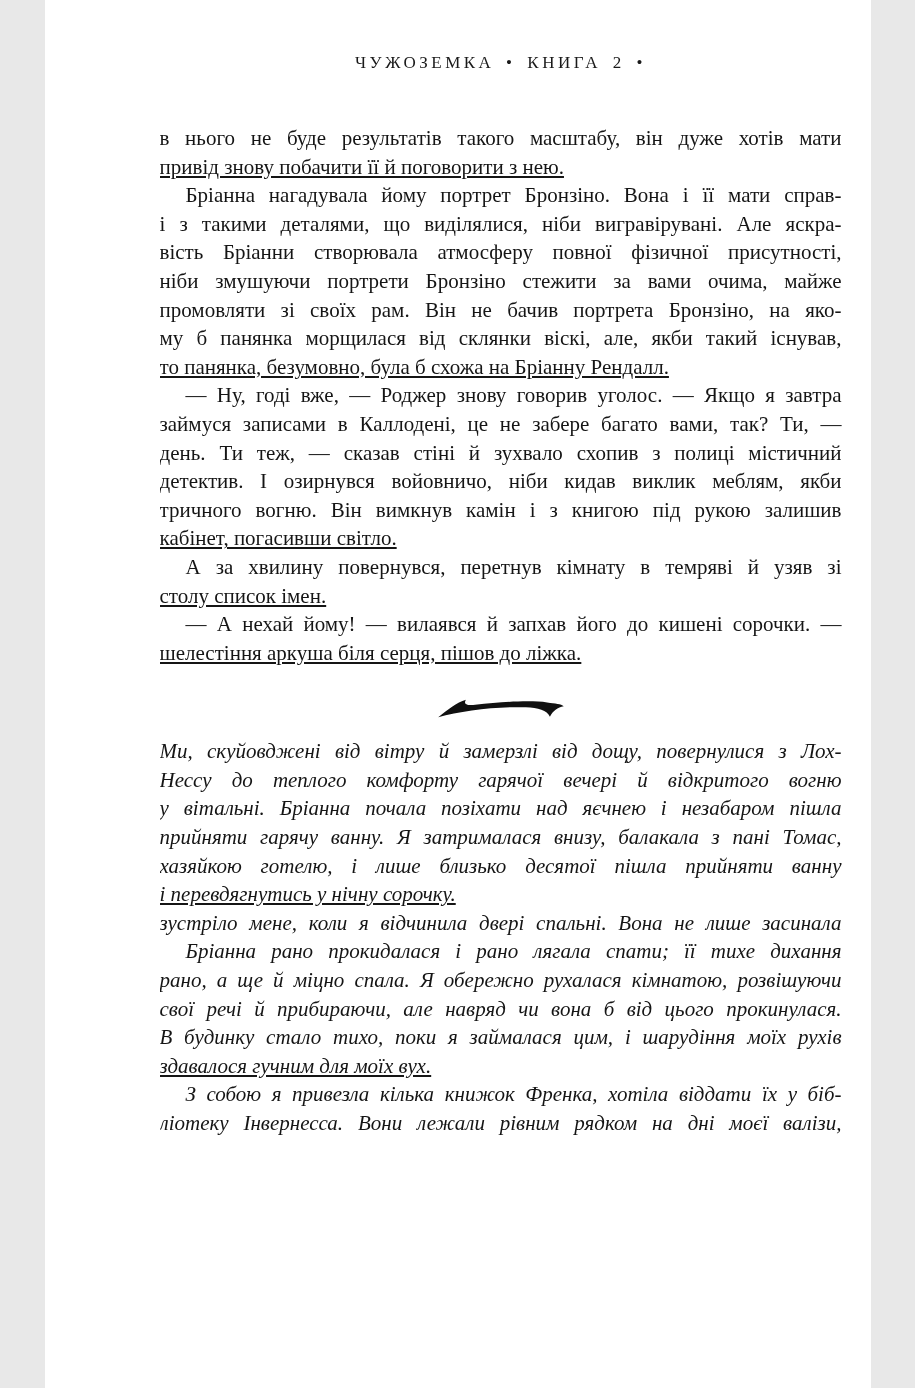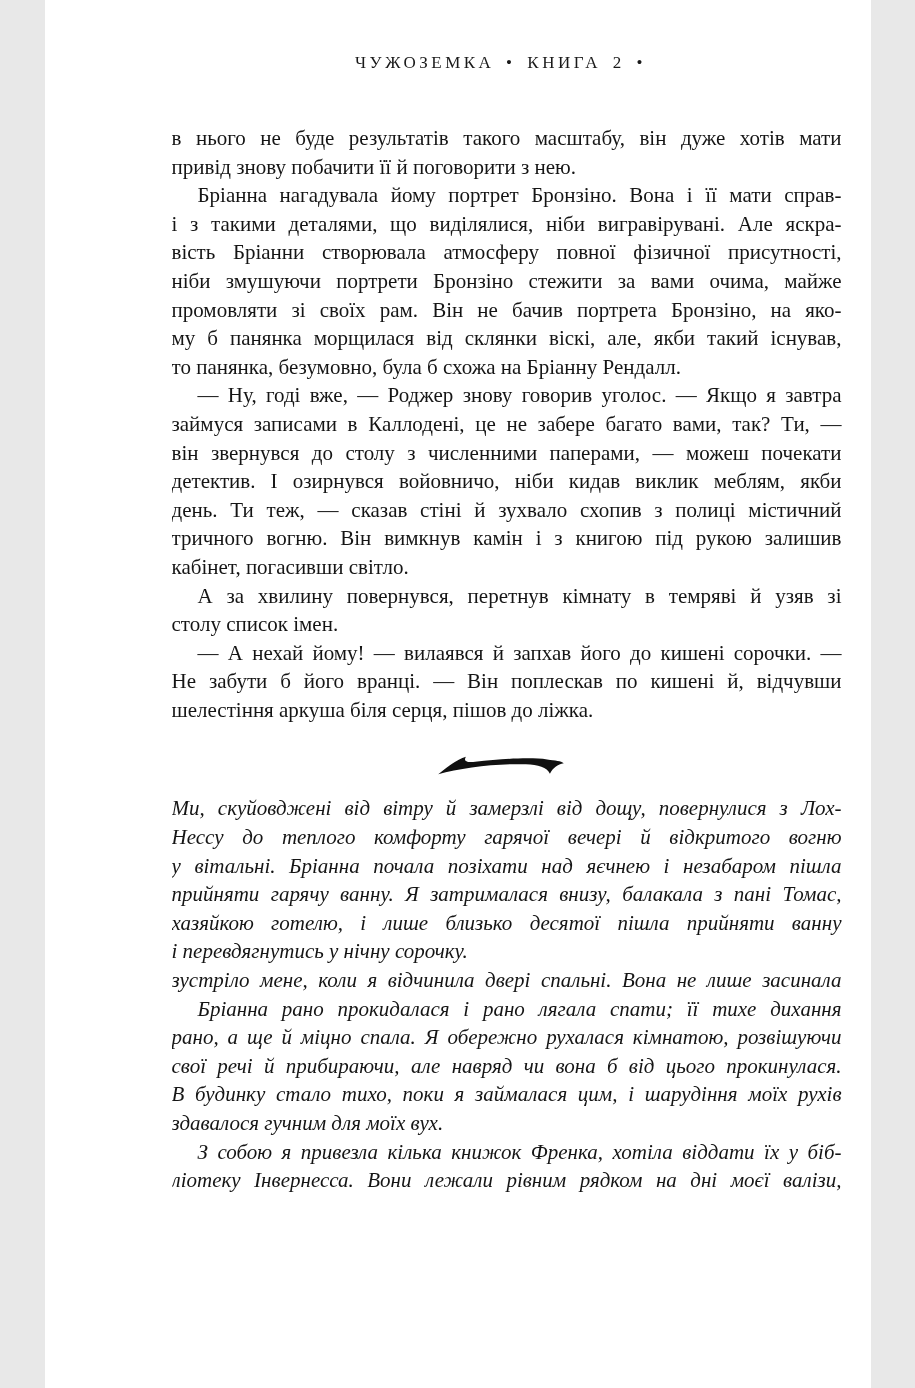--- a/index.html
+++ b/index.html
@@ -35,30 +35,30 @@
   }
   .text-column {
     position: absolute;
     top: 124px;
     left: 115px;
     width: 682px;
     font-size: 21px;
     line-height: 28.6px;
     color: #151515;
   }
-  .section { display: block; margin-left: 12px; }
+  .section { display: block; }
   .section.italic { font-style: italic; }
   .line {
     height: 28.6px;
     text-align: justify;
     text-align-last: justify;
     white-space: normal;
     overflow: hidden;
   }
-  .line.last { text-align-last: left; }
+  .line.last { text-align-last: left; text-decoration: underline; }
   .line.indent { text-indent: 26px; }
   .ornament-wrap {
     height: 24px;
     margin: 29px auto 17px auto;
     width: 138px;
   }
   .ornament-wrap svg { display: block; width: 138px; height: 24px; }
 </style>
 </head>
 <body>
@@ -76,29 +76,27 @@
         <div class="line last">привід знову побачити її й поговорити з нею.</div>
         <div class="line indent">Бріанна нагадувала йому портрет Бронзіно. Вона і її мати справ-</div>
         <div class="line">і з такими деталями, що виділялися, ніби вигравірувані. Але яскра-</div>
         <div class="line">вість Бріанни створювала атмосферу повної фізичної присутності,</div>
         <div class="line">ніби змушуючи портрети Бронзіно стежити за вами очима, майже</div>
         <div class="line">промовляти зі своїх рам. Він не бачив портрета Бронзіно, на яко-</div>
         <div class="line">му б панянка морщилася від склянки віскі, але, якби такий існував,</div>
         <div class="line last">то панянка, безумовно, була б схожа на Бріанну Рендалл.</div>
         <div class="line indent">— Ну, годі вже, — Роджер знову говорив уголос. — Якщо я завтра</div>
         <div class="line">займуся записами в Каллодені, це не забере багато вами, так? Ти, —</div>
-        <div class="line">він звернувся до столу з численними паперами, — можеш почекати</div>
+        <div class="line">день. Ти теж, — сказав стіні й зухвало схопив з полиці містичний</div>
         <div class="line">детектив. І озирнувся войовничо, ніби кидав виклик меблям, якби</div>
-        <div class="line">день. Ти теж, — сказав стіні й зухвало схопив з полиці містичний</div>
         <div class="line">тричного вогню. Він вимкнув камін і з книгою під рукою залишив</div>
         <div class="line last">кабінет, погасивши світло.</div>
         <div class="line indent">А за хвилину повернувся, перетнув кімнату в темряві й узяв зі</div>
         <div class="line last">столу список імен.</div>
         <div class="line indent">— А нехай йому! — вилаявся й запхав його до кишені сорочки. —</div>
-        <div class="line">Не забути б його вранці. — Він поплескав по кишені й, відчувши</div>
         <div class="line last">шелестіння аркуша біля серця, пішов до ліжка.</div>
       </div>
 
     <div class="ornament-wrap">
       <svg viewBox="0 0 136 26" xmlns="http://www.w3.org/2000/svg">
         <path id="ornament-path" d="M0 23
                  C 10 15, 20 7, 30 4
                  C 27.5 8, 29.5 10.5, 40 9.6
                  C 70 6.2, 100 4.5, 118 7
                  C 127 8.2, 133 8.6, 136 11

